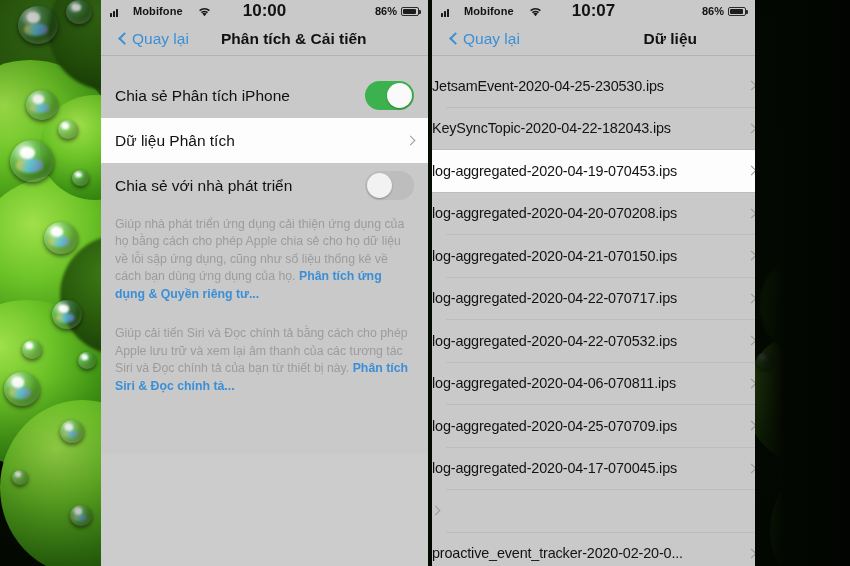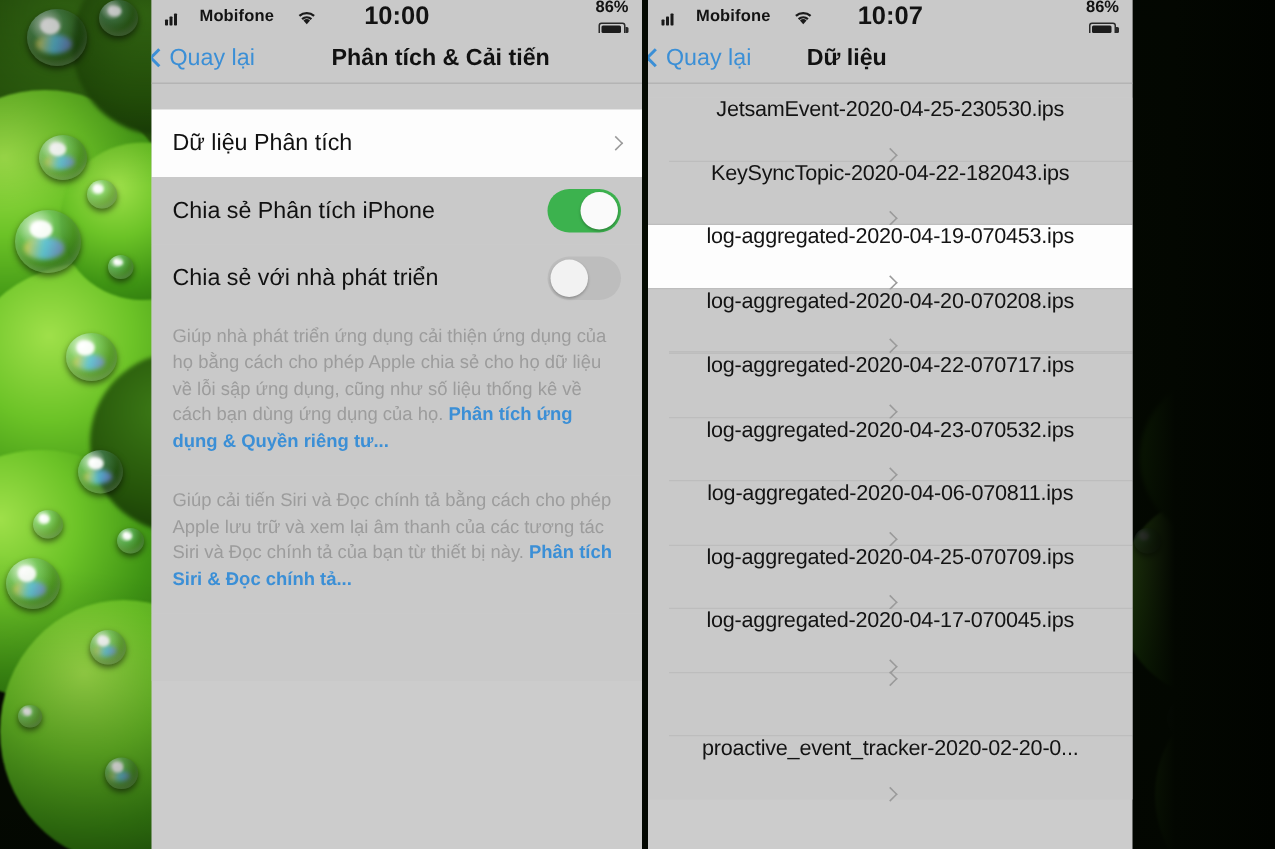--- a/index.html
+++ b/index.html
@@ -61,43 +61,43 @@
   }
   .sb-left { display:flex; align-items:flex-end; gap:15px; }
   .sb-bars { display:flex; align-items:flex-end; gap:1px; height:9px; }
   .sb-bars i { display:block; width:2px; background:#1a1a1a; border-radius:.5px; }
   .sb-bars i:nth-child(1){height:4px;} .sb-bars i:nth-child(2){height:6px;} .sb-bars i:nth-child(3){height:8px;}
   .sb-carrier { font-size:11px; font-weight:bold; letter-spacing:.1px; }
   .sb-wifi { width:13px; height:10px; position:relative; }
   .sb-time {
     position:absolute; left:0; right:0; text-align:center; font-size:17px; font-weight:bold;
   }
-  .sb-right { margin-left:auto; display:flex; align-items:center; gap:4px;flex-direction:column; }
+  .sb-right { margin-left:auto; display:flex; align-items:center; gap:4px; }
   .sb-batt { position:relative; width:18px; height:9px; border:1px solid #2a2a2a; border-radius:2px; }
   .sb-batt span { position:absolute; left:1px; top:1px; bottom:1px; width:13px; background:#1c1c1c; border-radius:1px; }
   .sb-batt::after { content:""; position:absolute; right:-3px; top:2.5px; width:2px; height:4px;
     background:#2a2a2a; border-radius:0 1px 1px 0; }
 
   
   .navbar {
     height:34px; background:#c9c9c9; display:flex; align-items:center;
-    position:relative; padding:0 0; border-bottom:1px solid #b4b4b4;
+    position:relative; padding:0 19px; border-bottom:1px solid #b4b4b4;
   }
   .nav-back { display:flex; align-items:center; gap:2px; cursor:pointer; z-index:2; }
   .chev-left {
     width:9px; height:9px; border-left:2.6px solid #3b8fd6; border-bottom:2.6px solid #3b8fd6;
     transform:rotate(45deg); margin-right:1px;
   }
   .nav-back-label { color:#3b8fd6; font-size:15.5px; }
   .nav-title {
     position:absolute; left:0; right:0; text-align:center;
     font-size:15.5px; font-weight:bold; color:#111;
   }
   #panel-left .nav-title { left:120px; right:auto; text-align:left; }
-  #panel-right .nav-title { left:0; right:58px; }
+  #panel-right .nav-title { left:0; right:58px;text-align:right; }
 
   
   .gap { height:17px; background:#c9c9c9; }
   .row {
     background:#c9c9c9; display:flex; align-items:center;
     padding:0 14px; height:45px; position:relative;
   }
   .row.white { background:#fdfdfd; }
   .row-label { font-size:15.5px; color:#111; flex:1; }
   .chev-right {
@@ -116,22 +116,22 @@
   .toggle.on .knob { left:22px; background:#fafafa; }
   .footnote {
     background:#c9c9c9; padding:8px 14px 14px 14px;
     font-size:12.3px; line-height:1.42; color:#9c9c9c;
   }
   .footnote .lnk { color:#3b8fd6; font-weight:bold; }
 
   
   .flist { background:#c9c9c9; }
   .frow {
-    height:41.5px; display:flex; align-items:center; padding:0 28px;
-    background:#c9c9c9; position:relative;flex-direction:column;
+    height:41.5px; display:flex; align-items:center; padding:0 0;
+    background:#c9c9c9; position:relative;
   }
   .frow.white { background:#fdfdfd; }
   .frow .fname { font-size:14.4px; color:#131313; flex:1; letter-spacing:-.15px; }
   .sep { height:1px; background:#bdbdbd; margin-left:14px; }
   .sep.full { margin-left:0; }
   .topgap { height:9px; background:#c9c9c9; }
 </style>
 </head>
 <body>
 
@@ -202,30 +202,30 @@
   <div class="navbar">
     <div class="nav-back">
       <span class="chev-left"></span>
       <span class="nav-back-label">Quay lại</span>
     </div>
     <div class="nav-title">Phân tích &amp; Cải tiến</div>
   </div>
 
   <div class="gap"></div>
 
-  <div class="row white">
-    <span class="row-label">Dữ liệu Phân tích</span>
-    <span class="chev-right"></span>
-  </div>
-
   <div class="row">
     <span class="row-label">Chia sẻ Phân tích iPhone</span>
     <span class="toggle on">
         <span class="knob"></span>
       </span>
+  </div>
+
+  <div class="row white">
+    <span class="row-label">Dữ liệu Phân tích</span>
+    <span class="chev-right"></span>
   </div>
 
 
   <div class="row">
     <span class="row-label">Chia sẻ với nhà phát triển</span>
     <span class="toggle">
         <span class="knob"></span>
       </span>
   </div>
 
@@ -295,28 +295,32 @@
       <div class="frow white">
         <span class="fname">log-aggregated-2020-04-19-070453.ips</span>
         <span class="chev-right"></span>
       </div>
       <div class="sep full"></div>
       <div class="frow">
         <span class="fname">log-aggregated-2020-04-20-070208.ips</span>
         <span class="chev-right"></span>
       </div>
       <div class="sep"></div>
+      <div class="frow">
+        <span class="fname">log-aggregated-2020-04-21-070150.ips</span>
+        <span class="chev-right"></span>
+      </div>
       <div class="sep"></div>
       <div class="frow">
         <span class="fname">log-aggregated-2020-04-22-070717.ips</span>
         <span class="chev-right"></span>
       </div>
       <div class="sep"></div>
       <div class="frow">
-        <span class="fname">log-aggregated-2020-04-23-070532.ips</span>
+        <span class="fname">log-aggregated-2020-04-22-070532.ips</span>
         <span class="chev-right"></span>
       </div>
       <div class="sep"></div>
       <div class="frow">
         <span class="fname">log-aggregated-2020-04-06-070811.ips</span>
         <span class="chev-right"></span>
       </div>
       <div class="sep"></div>
       <div class="frow">
         <span class="fname">log-aggregated-2020-04-25-070709.ips</span>

